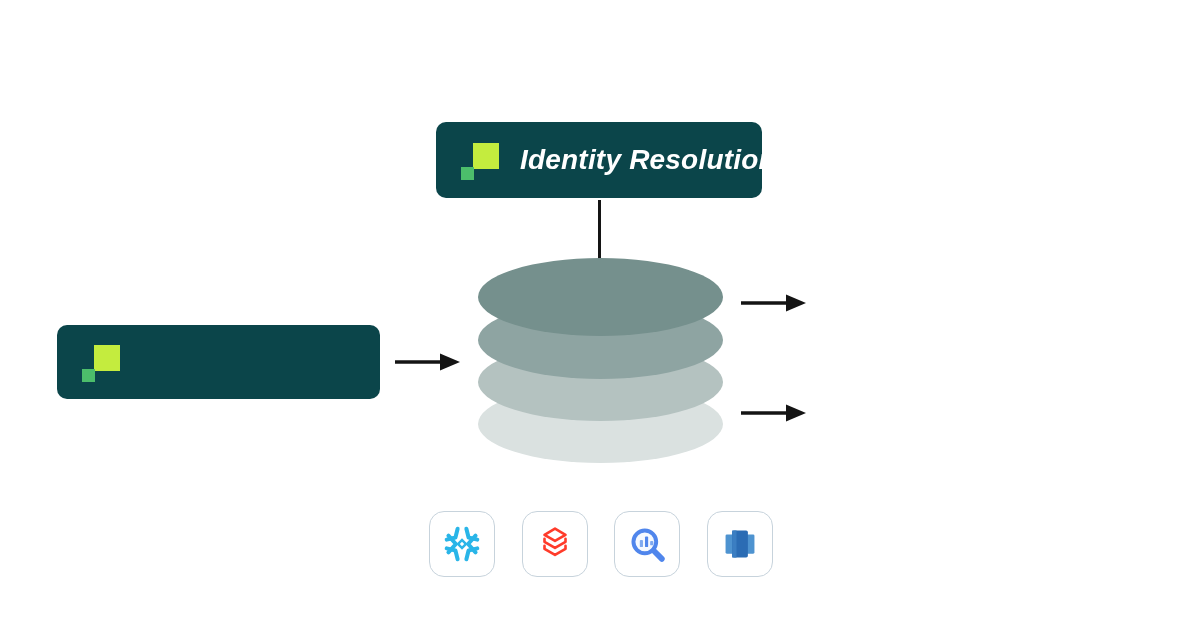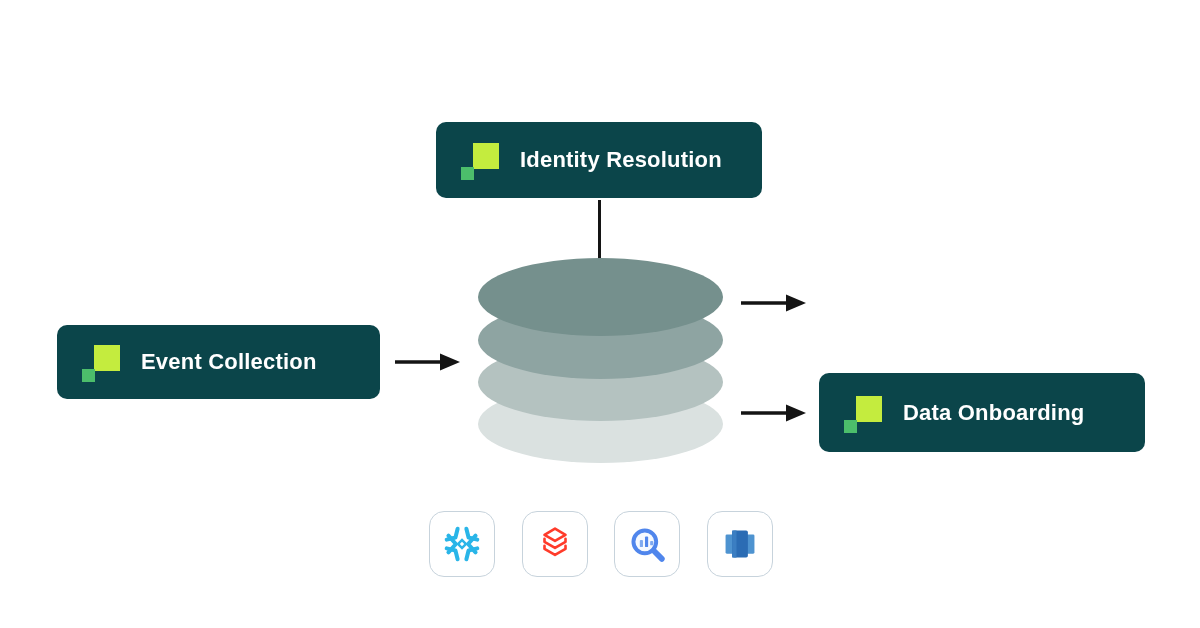--- a/index.html
+++ b/index.html
@@ -8,21 +8,21 @@
     font-family:"Liberation Sans",sans-serif;overflow:hidden;
   }
   
   .node{
     position:absolute;background:#0B454A;border-radius:10px;
     display:flex;align-items:center;color:#ffffff;box-sizing:border-box;
   }
   .node .logo{position:relative;width:40px;height:40px;margin-left:23px;flex:none;}
   .logo .sq-big{position:absolute;left:14px;top:3px;width:26px;height:26px;background:#C4EC3E;}
   .logo .sq-small{position:absolute;left:2px;top:27px;width:13px;height:13px;background:#4CBE6B;}
-  .node .label{margin-left:21px;font-size:22px;font-weight:600;letter-spacing:.2px;white-space:nowrap;}
+  .node .label{margin-left:21px;font-size:28px;font-weight:600;letter-spacing:.2px;white-space:nowrap;font-style:italic;}
   #node-identity{left:436px;top:122px;width:326px;height:76px;}
   #node-event{left:57px;top:325px;width:323px;height:74px;}
   #node-activation{left:819px;top:263px;width:326px;height:79px;}
   #node-onboarding{left:819px;top:373px;width:326px;height:79px;}
   
   .cyl-ellipse{position:absolute;left:478px;width:245px;height:78px;border-radius:50%;}
   #cyl-1{top:258px;background:#75908D;z-index:6;}
   #cyl-2{top:301px;background:#8EA4A2;z-index:5;}
   #cyl-3{top:343px;background:#B4C2C0;z-index:4;}
   #cyl-4{top:385px;background:#DAE1E0;z-index:3;}
@@ -54,31 +54,23 @@
       <span class="sq-small"></span>
     </span>
     <span class="label">Identity Resolution</span>
   </div>
 
   <div class="node" id="node-event">
     <span class="logo">
       <span class="sq-big"></span>
       <span class="sq-small"></span>
     </span>
-    <span class="label">Event Collection</span>
   </div>
 
 
-  <div class="node" id="node-onboarding">
-    <span class="logo">
-      <span class="sq-big"></span>
-      <span class="sq-small"></span>
-    </span>
-    <span class="label">Data Onboarding</span>
-  </div>
 
   <div class="cyl-ellipse" id="cyl-4"></div>
   <div class="cyl-ellipse" id="cyl-3"></div>
   <div class="cyl-ellipse" id="cyl-2"></div>
   <div class="cyl-ellipse" id="cyl-1"></div>
 
   <div class="connector-v"></div>
 
   <svg class="arrow" id="arrow-event" width="70" height="28" viewBox="0 0 70 28">
     <line x1="3" y1="14" x2="50" y2="14" stroke="#141414" stroke-width="3.4"></line>

